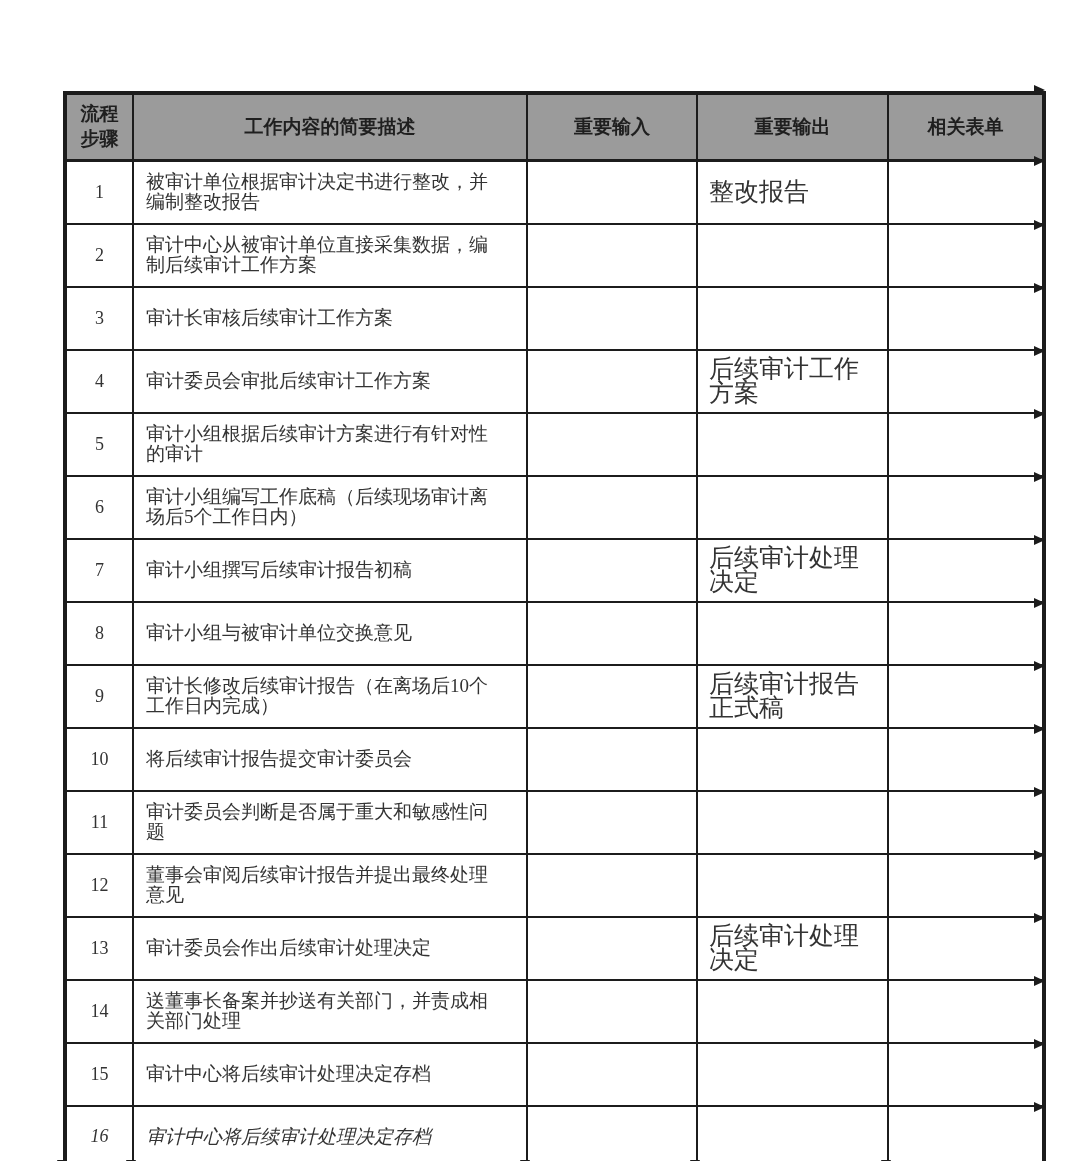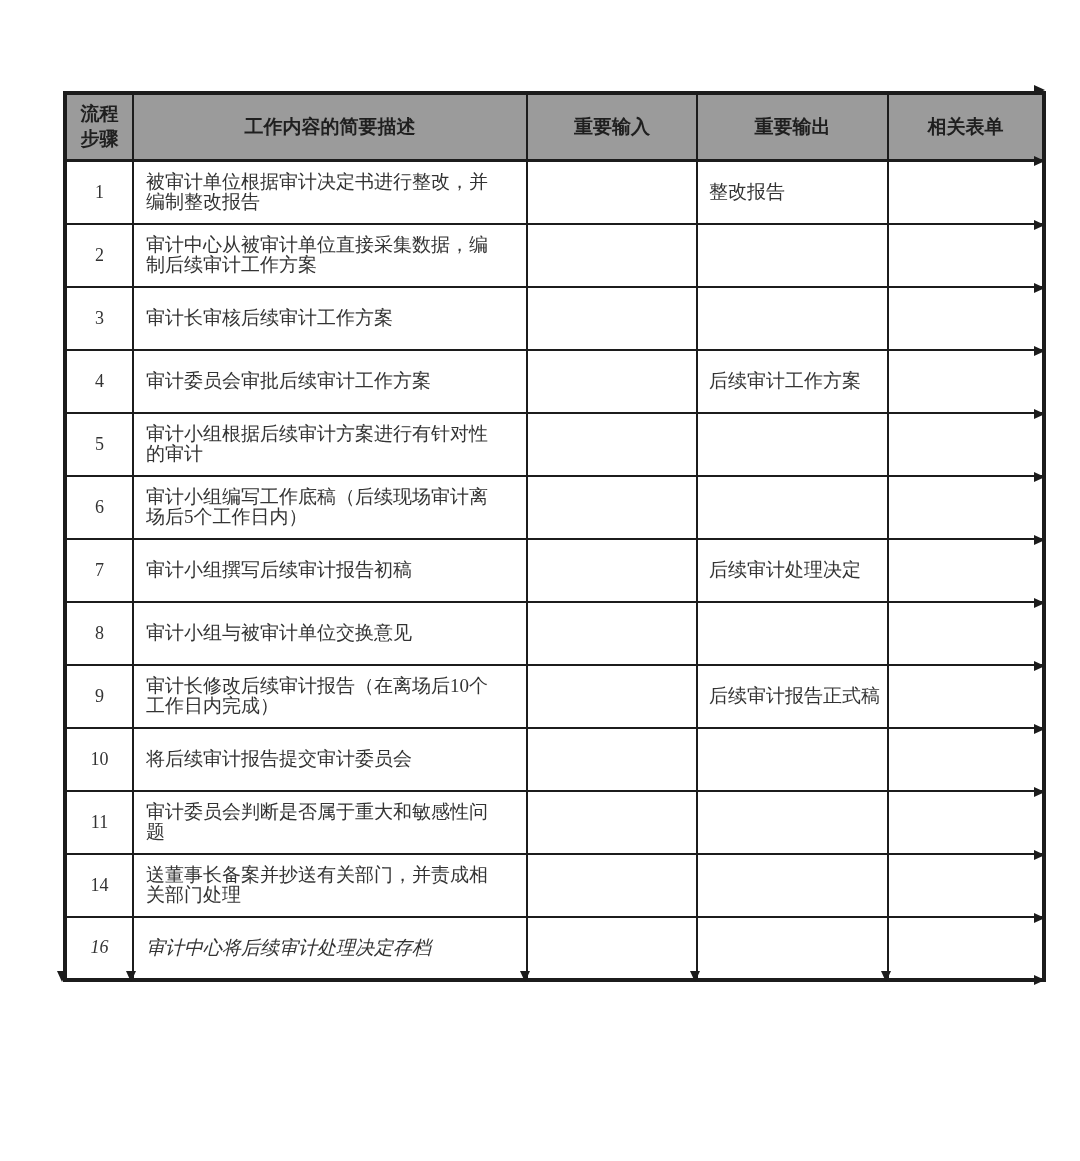--- a/index.html
+++ b/index.html
@@ -33,21 +33,21 @@
     text-align:center;vertical-align:middle;
     font-size:18px;color:var(--body-text);
   }
   td.desc{
     vertical-align:middle;font-size:19px;line-height:20px;
     color:var(--body-text);padding:4px 20px 4px 12px;
     word-break:break-all;
   }
   td.input,td.form{vertical-align:middle;}
   td.output{
-    vertical-align:middle;font-size:19px;line-height:24px;
+    vertical-align:middle;font-size:25px;line-height:24px;
     color:var(--body-text);padding:4px 6px 4px 11px;
     word-break:break-all;
   }
   
   .last{position:relative;}
   tr .last::after{
     content:"";position:absolute;right:-3px;bottom:-7px;
     width:0;height:0;z-index:3;
     border-top:5px solid transparent;
     border-bottom:5px solid transparent;
@@ -164,22 +164,43 @@
           <td class="c5 form last"></td>
         </tr>
         <tr>
           <td class="c1 step">11</td>
           <td class="c2 desc">审计委员会判断是否属于重大和敏感性问题</td>
           <td class="c3 input"></td>
           <td class="c4 output"></td>
           <td class="c5 form last"></td>
         </tr>
         <tr>
+          <td class="c1 step">12</td>
+          <td class="c2 desc">董事会审阅后续审计报告并提出最终处理意见</td>
+          <td class="c3 input"></td>
+          <td class="c4 output"></td>
+          <td class="c5 form last"></td>
+        </tr>
+        <tr>
+          <td class="c1 step">13</td>
+          <td class="c2 desc">审计委员会作出后续审计处理决定</td>
+          <td class="c3 input"></td>
+          <td class="c4 output">后续审计处理决定</td>
+          <td class="c5 form last"></td>
+        </tr>
+        <tr>
           <td class="c1 step">14</td>
           <td class="c2 desc">送董事长备案并抄送有关部门，并责成相关部门处理</td>
+          <td class="c3 input"></td>
+          <td class="c4 output"></td>
+          <td class="c5 form last"></td>
+        </tr>
+        <tr>
+          <td class="c1 step">15</td>
+          <td class="c2 desc">审计中心将后续审计处理决定存档</td>
           <td class="c3 input"></td>
           <td class="c4 output"></td>
           <td class="c5 form last"></td>
         </tr>
         <tr class="bottom">
           <td class="c1 step">16</td>
           <td class="c2 desc">审计中心将后续审计处理决定存档</td>
           <td class="c3 input"></td>
           <td class="c4 output"></td>
           <td class="c5 form last"></td>

